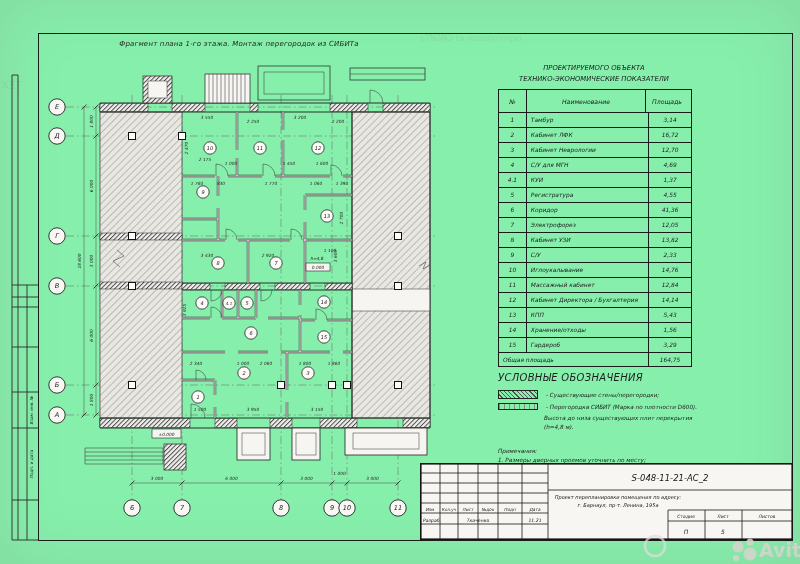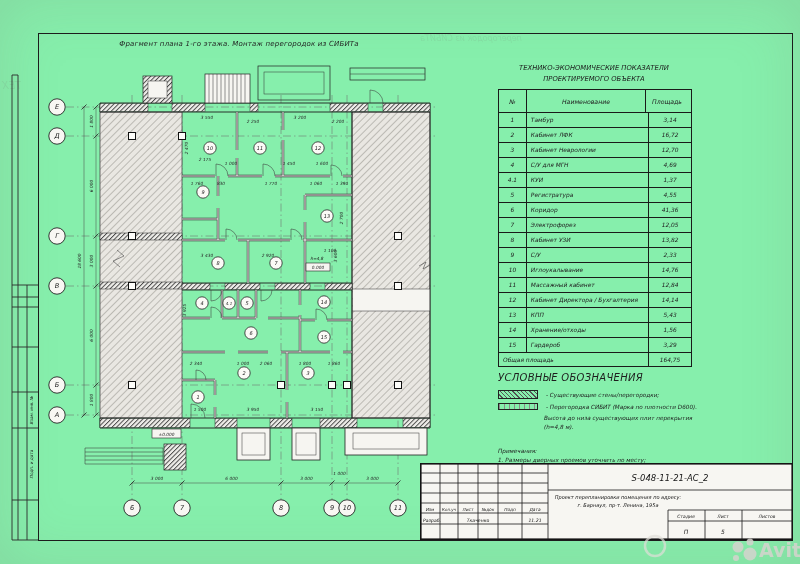--- a/index.html
+++ b/index.html
@@ -345,22 +345,22 @@
           <text class="rm" x="324" y="303.9">14</text>
         </g>
       <g>
           <circle cx="324" cy="337" r="6.2" fill="#fbfaf6" stroke="#222" stroke-width="0.8"></circle>
           <text class="rm" x="324" y="338.9">15</text>
         </g>
     </g>
   </svg>
 
   <div class="teo-title">
+    <div>ПРОЕКТИРУЕМОГО ОБЪЕКТА</div>
     <div>ТЕХНИКО-ЭКОНОМИЧЕСКИЕ ПОКАЗАТЕЛИ</div>
-    <div>ПРОЕКТИРУЕМОГО ОБЪЕКТА</div>
   </div>
   <div class="teo">
     <div class="trow thead">
       <div class="c1">№</div>
       <div class="c2" style="justify-content:center;padding-left:0;">Наименование</div>
       <div class="c3">Площадь</div>
     </div>
     <div class="trow tr">
         <div class="c1">1</div>
         <div class="c2">Тамбур</div>

